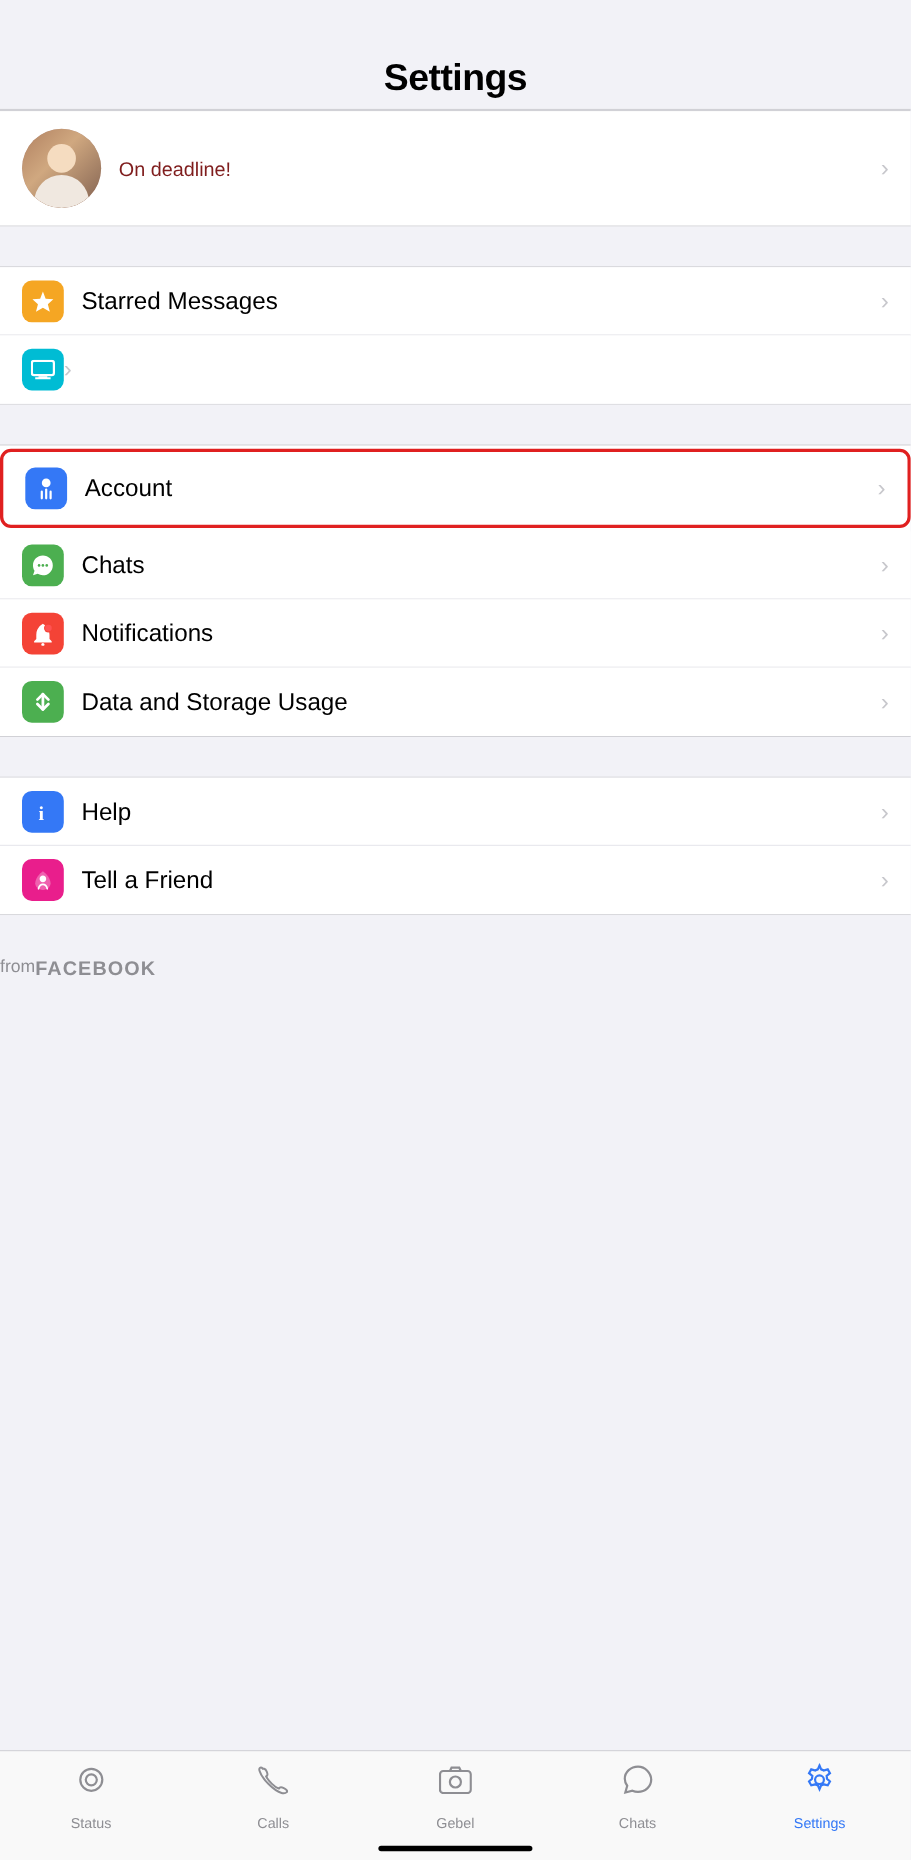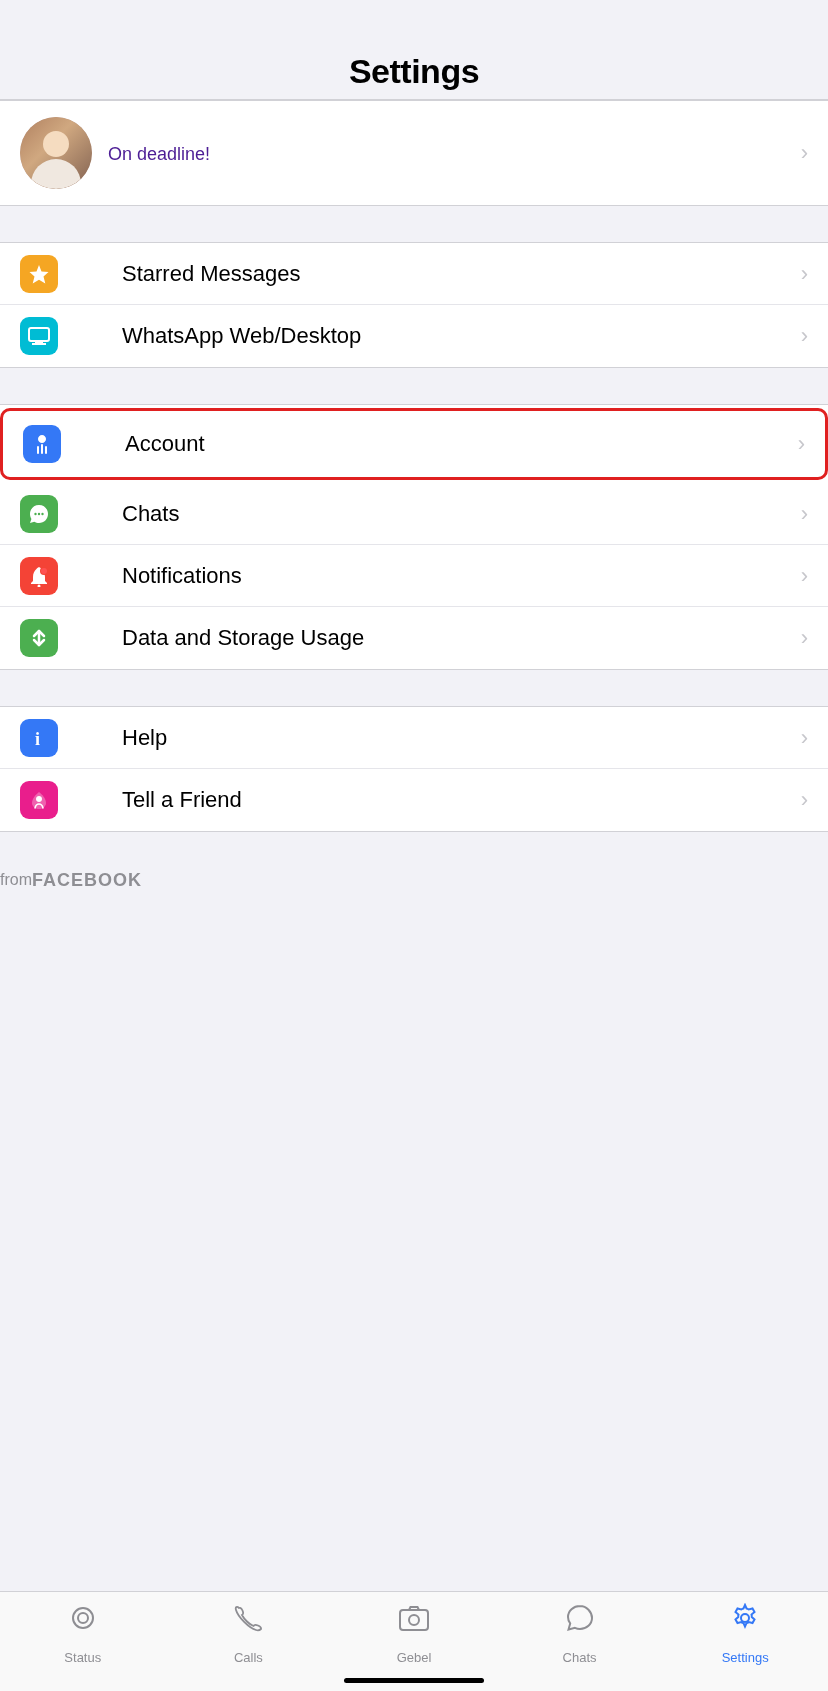--- a/index.html
+++ b/index.html
@@ -103,21 +103,21 @@
     }
 
     .profile-name {
       font-size: 26px;
       font-weight: 400;
       color: #000;
     }
 
     .profile-status {
       font-size: 18px;
-      color: #4c1d95;
+      color: #7f1d1d;
       margin-top: 2px;
     }
 
     .chevron {
       color: #c7c7cc;
       font-size: 22px;
       font-weight: 300;
     }
 
     
@@ -135,21 +135,20 @@
 
     .menu-item {
       display: flex;
       align-items: center;
       padding: 0 20px;
       height: 62px;
       background: #fff;
       border-bottom: 1px solid #e5e5ea;
       cursor: pointer;
       position: relative;
-      gap: 48px;
     }
 
     .menu-item:last-child {
       border-bottom: none;
     }
 
     .menu-icon {
       width: 38px;
       height: 38px;
       border-radius: 9px;
@@ -296,21 +295,20 @@
   </div>
 
   <div class="menu-item">
     <div class="menu-icon icon-teal">
       <svg width="22" height="18" viewBox="0 0 22 18" fill="none">
         <rect x="1" y="1" width="20" height="13" rx="2" stroke="white" stroke-width="2" fill="none"></rect>
         <rect x="7" y="15" width="8" height="2" fill="white"></rect>
         <line x1="4" y1="17" x2="18" y2="17" stroke="white" stroke-width="2"></line>
       </svg>
     </div>
-    <span class="menu-label">WhatsApp Web/Desktop</span>
     <span class="chevron">›</span>
   </div>
 
 </div>
 
 <div class="section-gap"></div>
 
 <div class="menu-section">
 
   <div class="menu-item highlighted">

